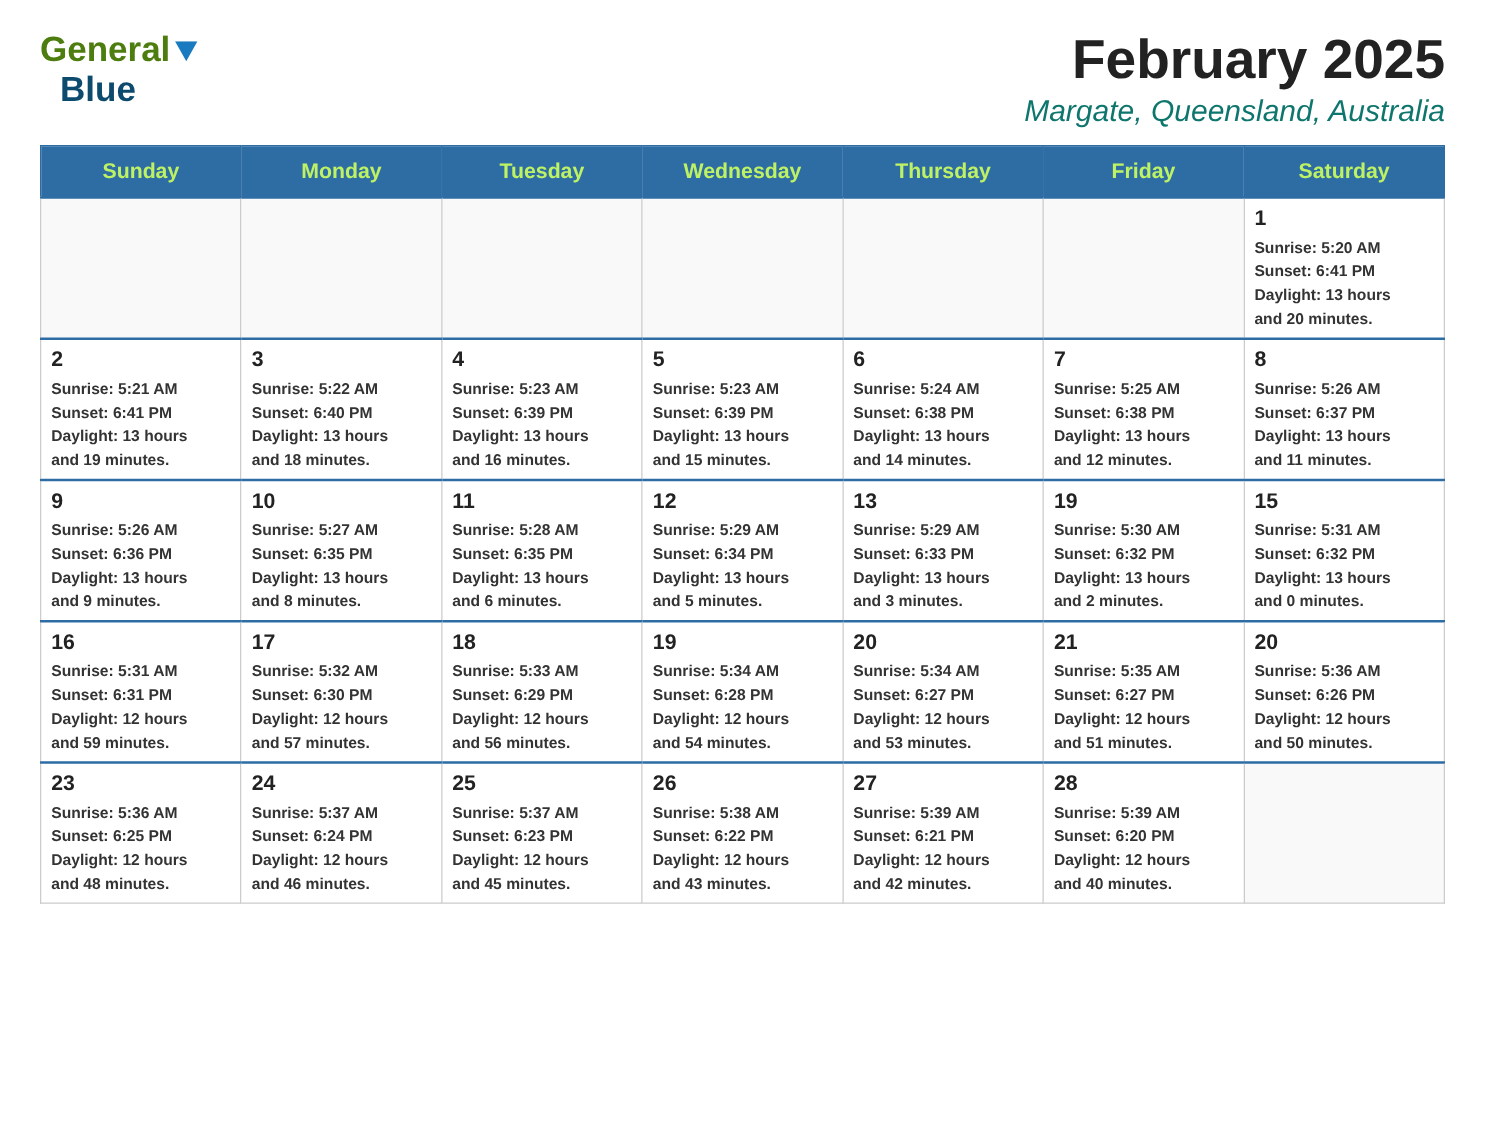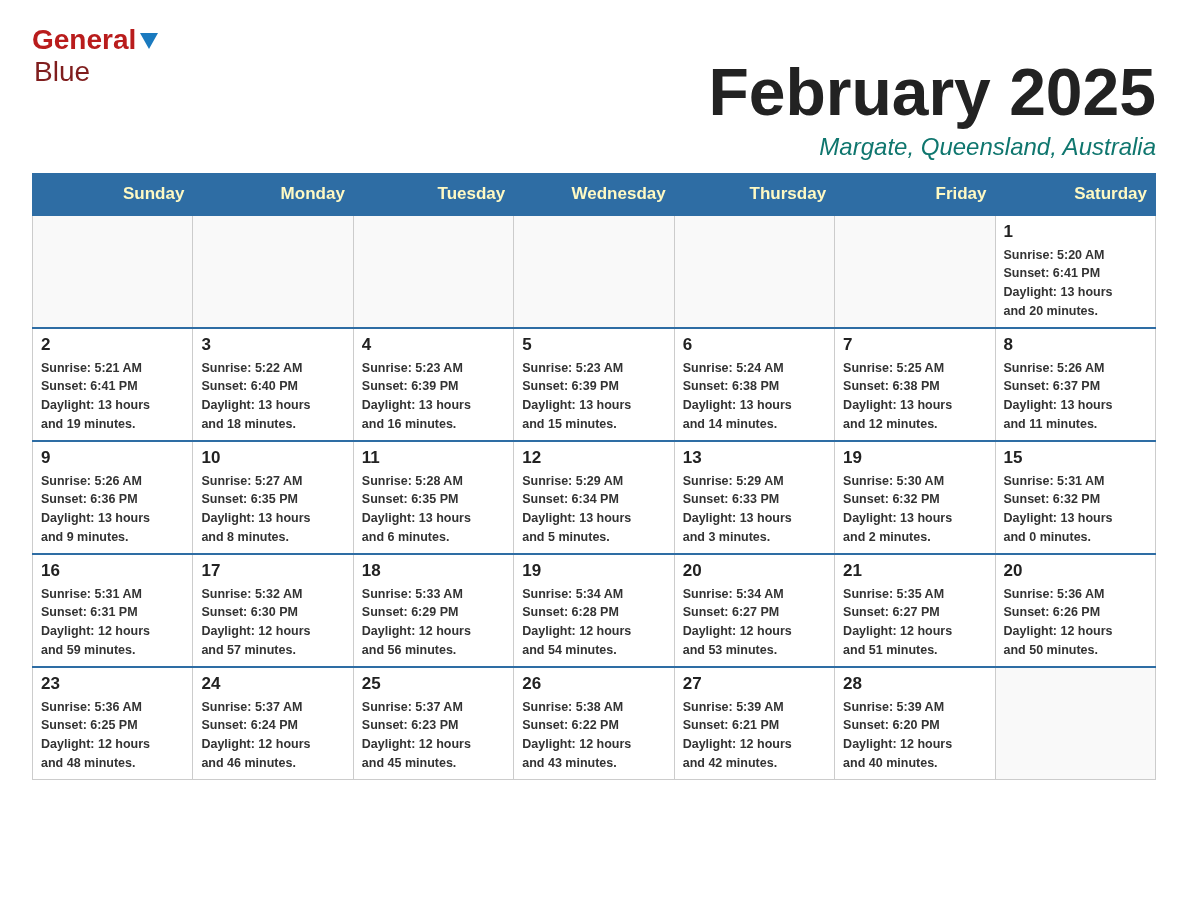--- a/index.html
+++ b/index.html
@@ -18,44 +18,43 @@
     }
     .logo {
       display: flex;
       flex-direction: column;
       align-items: flex-start;
     }
     .header-right {
       text-align: right;
     }
     .month-title {
-      font-size: 66px;
+      font-size: 44px;
       font-weight: bold;
       color: #222;
       line-height: 1.1;
-      margin-top: 32px;
     }
     .location-title {
       font-size: 24px;
       color: #0f766e;
       margin-top: 4px;
       font-style: italic;
     }
     .calendar {
       width: 100%;
       border-collapse: collapse;
       margin-top: 8px;
     }
     .calendar th {
       background-color: #2e6da4;
-      color: #fef9c3;
+      color: #bef264;
       font-size: 17px;
       font-weight: bold;
       padding: 10px 8px;
-      text-align: right;
+      text-align: center;
       border: 1px solid #2e6da4;
     }
     .calendar td {
       vertical-align: top;
       border: 1px solid #ccc;
       padding: 6px 8px;
       width: calc(100% / 7);
       min-height: 100px;
       font-size: 13px;
       color: #333;
@@ -87,26 +86,26 @@
       align-items: center;
       gap: 2px;
     }
   </style>
 </head>
 <body>
 
 <div class="header">
   <div class="logo">
     <div class="logo-row">
-      <span style="font-size:28px;font-weight:bold;color:#b91c1c;">General</span>
+      <span style="font-size:28px;font-weight:bold;color:#4d7c0f;">General</span>
       <svg width="18" height="16" viewBox="0 0 18 16" style="margin-left:2px;margin-top:2px;">
         <polygon points="0,0 18,0 9,16" fill="#1a7abf"></polygon>
       </svg>
     </div>
-    <span style="font-size:28px;font-weight:normal;color:#7f1d1d;margin-left:2px;">Blue</span>
+    <span style="font-size:28px;font-weight:bold;color:#0c4a6e;margin-left:16px;">Blue</span>
   </div>
   <div class="header-right">
     <div class="month-title">February 2025</div>
     <div class="location-title">Margate, Queensland, Australia</div>
   </div>
 </div>
 
 <table class="calendar">
   <thead>
     <tr>

